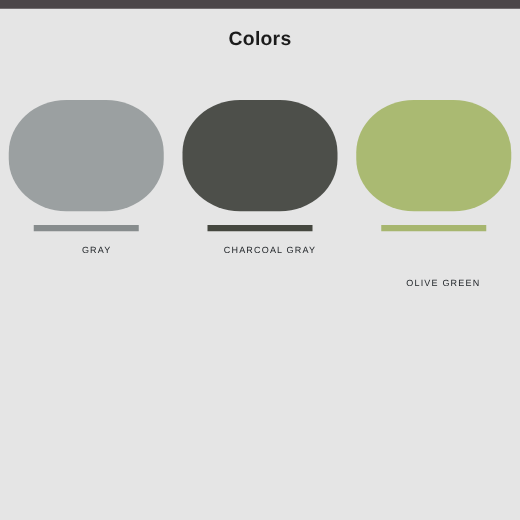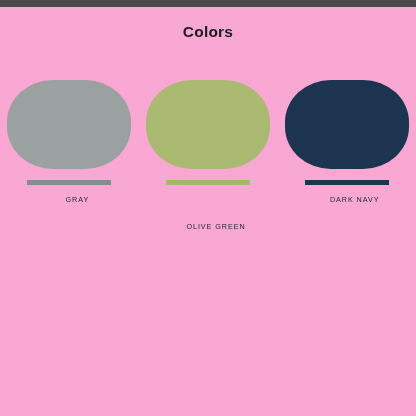--- a/index.html
+++ b/index.html
@@ -87,43 +87,43 @@
     color: #23272b;
     text-transform: uppercase;
     white-space: nowrap;
     text-align: center;
     padding-left: 16px;
   }
 </style>
 </head>
 <body>
 
-<div id="page" style="background-color: #f9a8d4;">
+<div id="page" style="background-color: #e5e5e5;">
 
   <div class="top-bar" style="background-color: rgb(75, 70, 73);"></div>
 
   <h1 class="page-title">Colors</h1>
 
   <div class="swatch-grid">
 
     <div class="swatch-cell">
       <div class="swatch-chip" style="background-color: rgb(155, 160, 161);"></div>
       <div class="swatch-bar" style="background-color: rgb(135, 140, 141);"></div>
       <div class="swatch-label" style="color: rgb(35, 39, 43);">GRAY</div>
     </div>
 
+    <div class="swatch-cell">
+      <div class="swatch-chip" style="background-color: rgb(77, 79, 74);"></div>
+      <div class="swatch-bar" style="background-color: rgb(69, 71, 63);"></div>
+      <div class="swatch-label" style="color: rgb(35, 39, 43);">CHARCOAL GRAY</div>
+    </div>
 
 
     <div class="swatch-cell">
       <div class="swatch-chip" style="background-color: rgb(170, 186, 114);"></div>
       <div class="swatch-bar" style="background-color: rgb(167, 182, 111);"></div>
       <div class="swatch-label" style="color: rgb(35, 39, 43); margin-top: 37px;">OLIVE GREEN</div>
     </div>
 
 
-    <div class="swatch-cell">
-      <div class="swatch-chip" style="background-color: rgb(28, 52, 80);"></div>
-      <div class="swatch-bar" style="background-color: rgb(28, 54, 80);"></div>
-      <div class="swatch-label" style="color: rgb(35, 39, 43);">DARK NAVY</div>
-    </div>
 
   </div>
 </div>
 
 </body></html>

